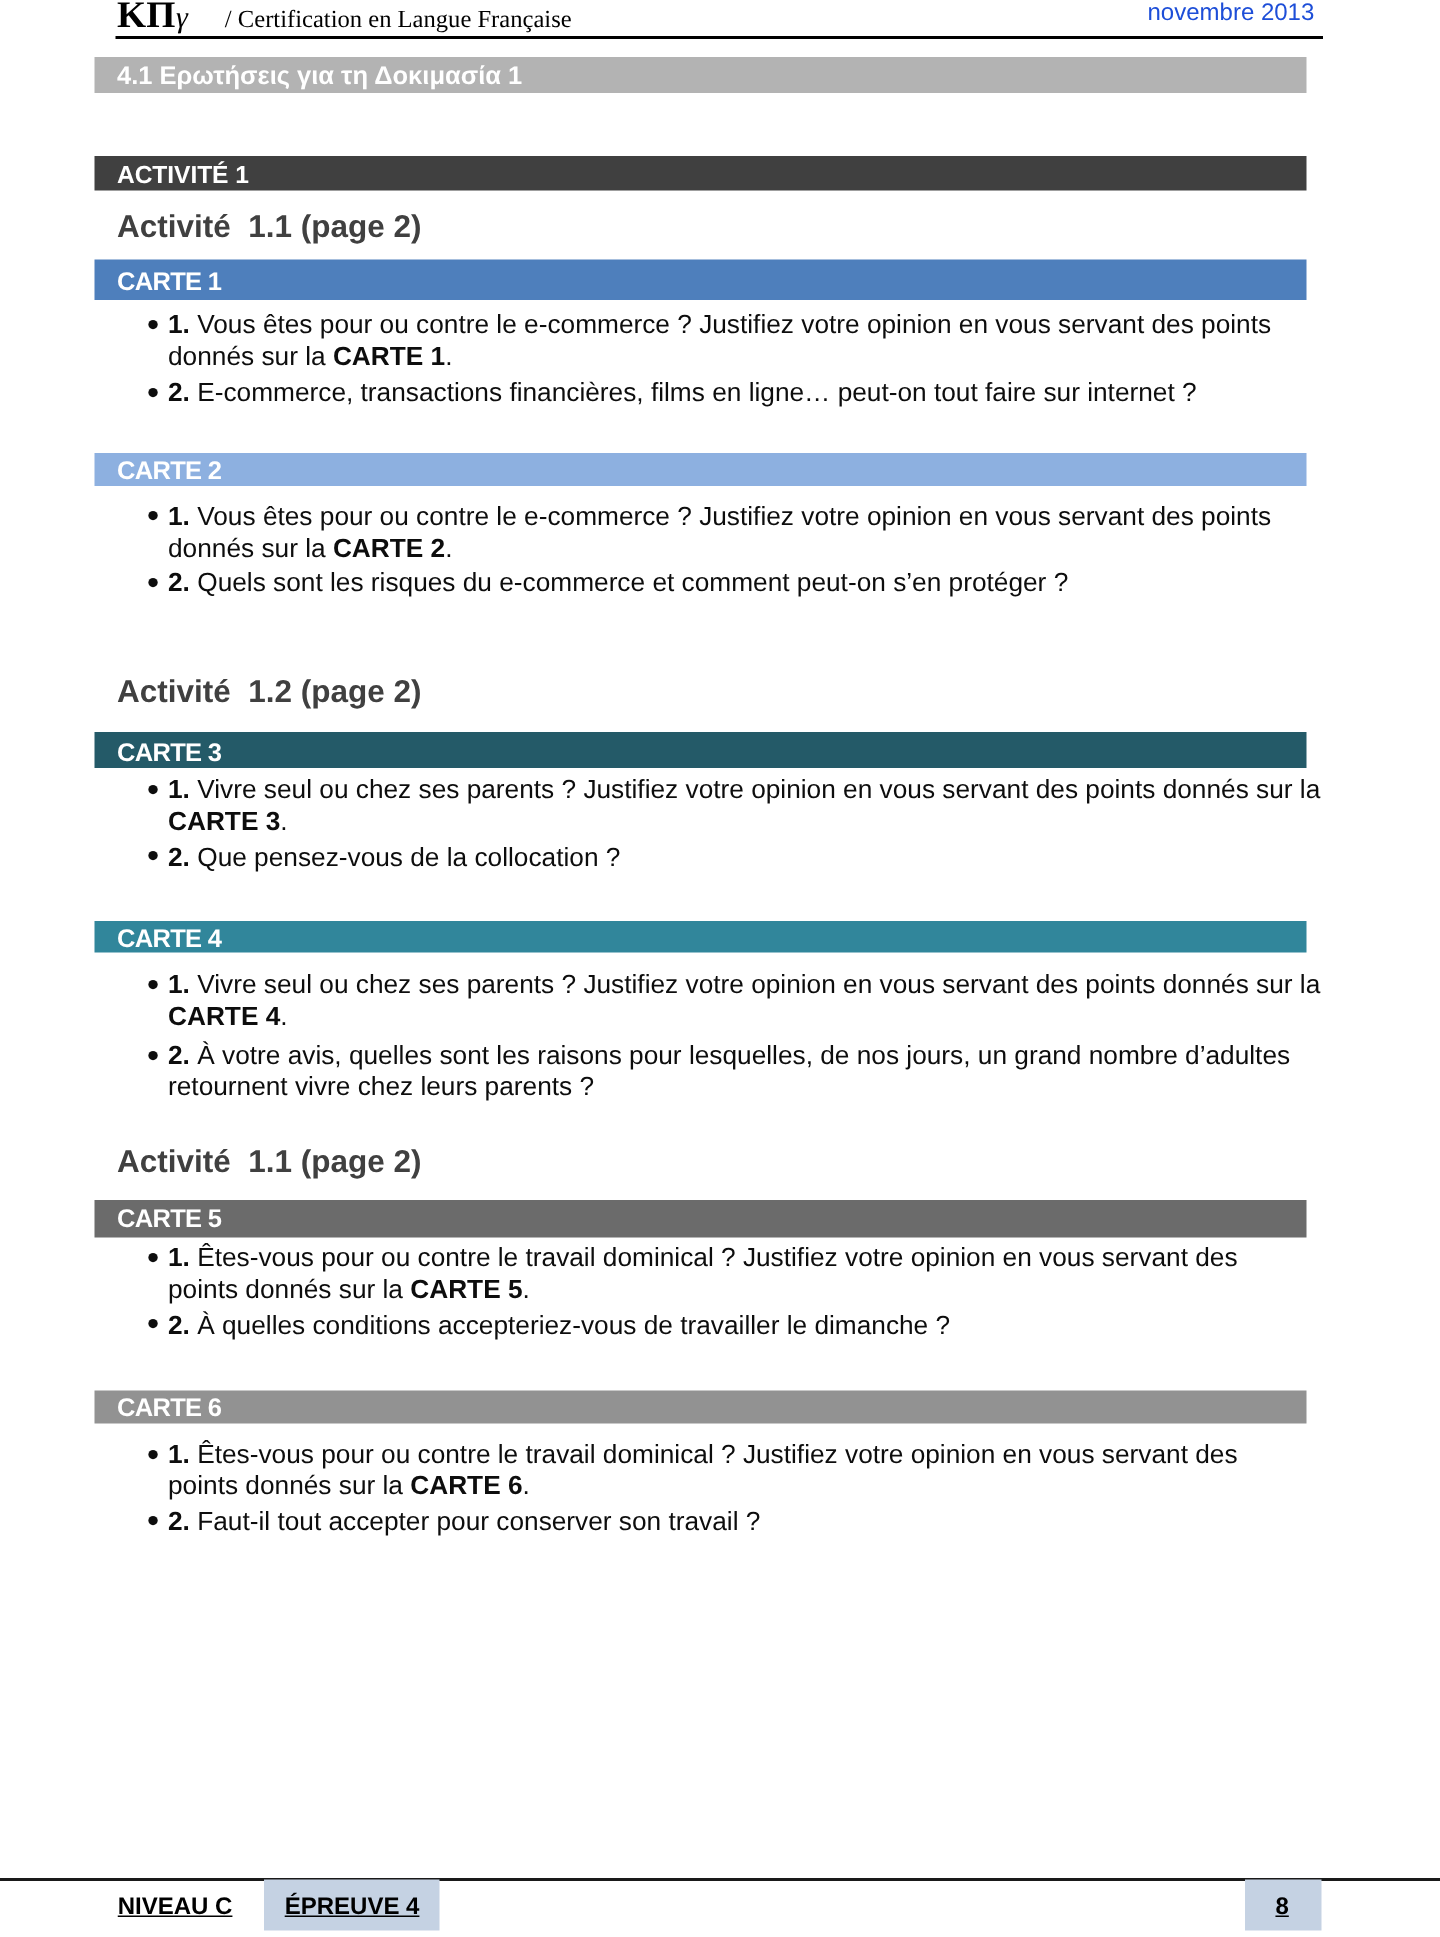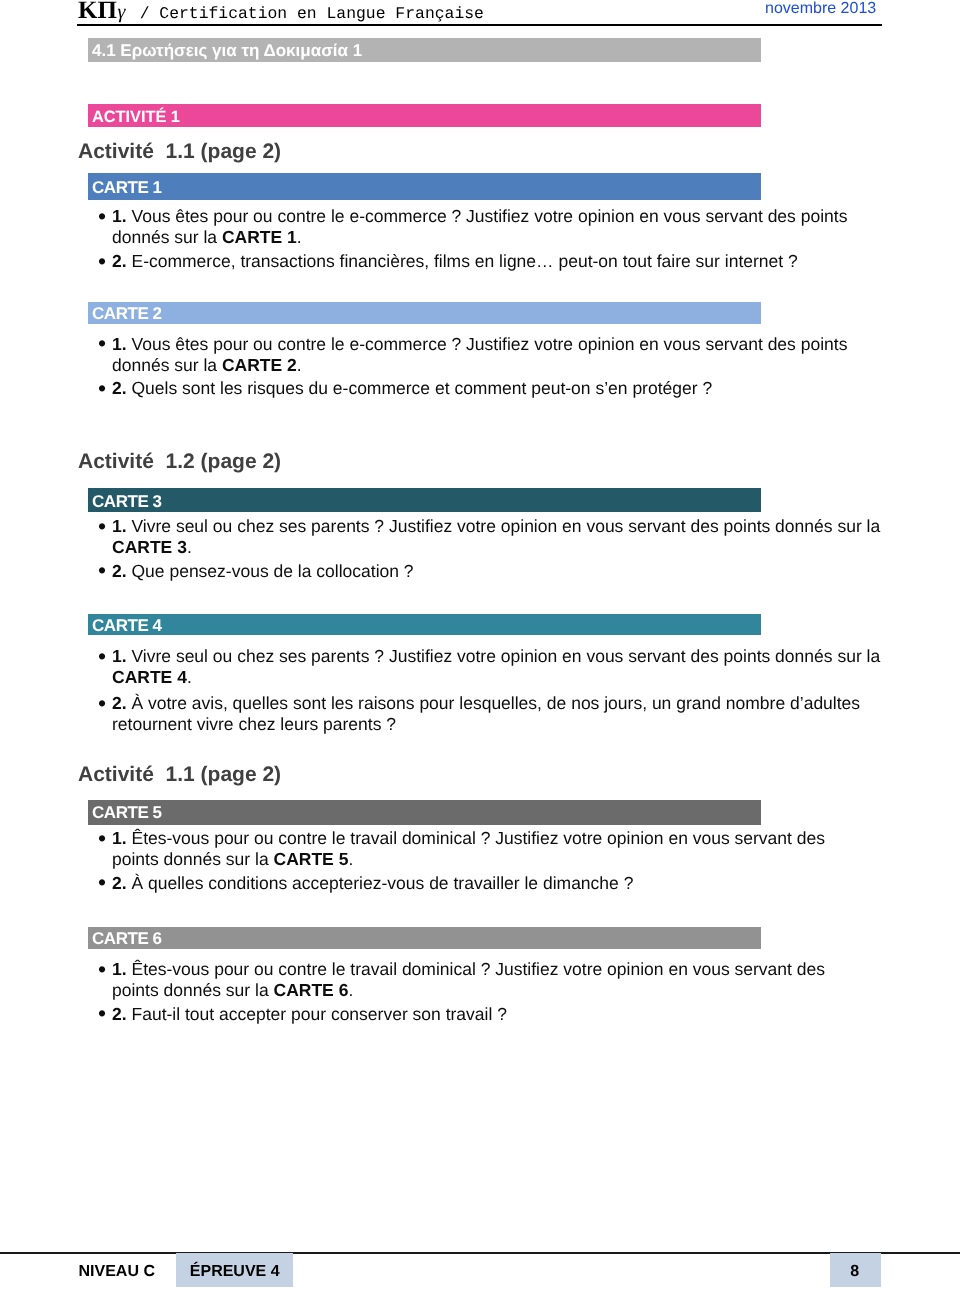--- a/index.html
+++ b/index.html
@@ -13,57 +13,57 @@
     text-rendering: geometricPrecision;
   }
   .page { position:relative; width:960px; height:1291px; overflow:hidden; background:#ffffff;
           will-change:transform; transform:translateZ(0); }
 
   
   .hdr-left { position:absolute; left:78px; top:-3.5px; font-size:16.4px; color:#000000; white-space:nowrap; }
   .hdr-left .kpg  { font-family:"Liberation Serif", serif; font-weight:bold; font-size:25px; }
   .hdr-left .gam  { font-family:"Liberation Serif", serif; font-style:italic; font-size:20px;
                     padding-left:0.5px; padding-right:2px; }
-  .hdr-left .rest { font-family:Liberation Mono, monospace; padding-left:2.5px; }
+  .hdr-left .rest { font-family:Liberation Serif, serif; padding-left:2.5px;margin-left:16px; }
   .hdr-right { position:absolute; left:765px; top:-0.5px; font-size:16px; color:#1d4ed8; white-space:nowrap; }
   .hdr-rule  { position:absolute; left:77px; top:24.3px; width:805px; height:1.8px; background:#000000; }
 
   
-  .bar { position:absolute; left:88px; width:673px; height:22px;
+  .bar { position:absolute; left:63px; width:808px; height:22px;
          color:#ffffff; font-weight:bold; font-size:17px;
-         padding-left:4px; letter-spacing:-0.45px; white-space:nowrap; overflow:hidden; }
+         padding-left:15px; letter-spacing:-0.45px; white-space:nowrap; overflow:hidden; }
 
   
   .lbl { position:absolute; left:78px; font-weight:bold; color:#404040;
          font-size:21px; line-height:17px; white-space:pre; }
 
   
   .blk { position:absolute; left:99px; width:788px; font-size:17.5px; color:#0d0d0d; line-height:21.1px; }
   .li  { position:relative; padding-left:13px; margin-bottom:2.6px; }
   .li .bul { position:absolute; left:-1px; top:-0.5px; font-size:23px; line-height:21.1px; }
   .b { font-weight:bold; }
 
   
   .foot-rule { position:absolute; left:0px; top:1252px; width:960px; height:1.6px; background:#1a1a1a; }
   .foot-item { position:absolute; font-weight:bold; font-size:16px; color:#000000;
-               white-space:nowrap; line-height:16px; }
+               white-space:nowrap; line-height:16px;text-decoration:underline; }
   .foot-box  { position:absolute; top:1253px; height:34px; }
 </style>
 </head>
 <body>
 
 <div class="page">
 
   <div class="hdr-left"><span class="kpg">ΚΠ</span><span class="gam">γ</span><span class="rest"> / Certification en Langue Française</span></div>
   <div class="hdr-right">novembre 2013</div>
   <div class="hdr-rule"></div>
 
   <div class="bar" style="top: 38px; height: 24px; line-height: 25.5px; letter-spacing: 0px; background: rgb(179, 179, 179);">4.1 Ερωτήσεις για τη Δοκιμασία 1</div>
 
-  <div class="bar" style="top: 104px; height: 23px; line-height: 26px; font-size: 16.4px; letter-spacing: -0.05px; background: #ec4899;">ACTIVITÉ 1</div>
+  <div class="bar" style="top: 104px; height: 23px; line-height: 26px; font-size: 16.4px; letter-spacing: -0.05px; background: #404040;">ACTIVITÉ 1</div>
 
   <div class="lbl" style="top:143px;">Activité  1.1 (page 2)</div>
 
   <div class="bar" style="top: 172.5px; height: 27px; line-height: 29px; background: rgb(78, 127, 188);">CARTE 1</div>
   <div class="blk" style="top:206.3px;">
     <div class="li"><span class="bul">•</span><span><span class="b">1.</span> Vous êtes pour ou contre le e-commerce ? Justifiez votre opinion en vous servant des points donnés sur la <span class="b">CARTE 1</span>.</span></div>
     <div class="li"><span class="bul">•</span><span><span class="b">2.</span> E-commerce, transactions financières, films en ligne… peut-on tout faire sur internet ?</span></div>
   </div>
 
   <div class="bar" style="top: 302.4px; height: 21.3px; line-height: 23px; background: rgb(141, 176, 224);">CARTE 2</div>

